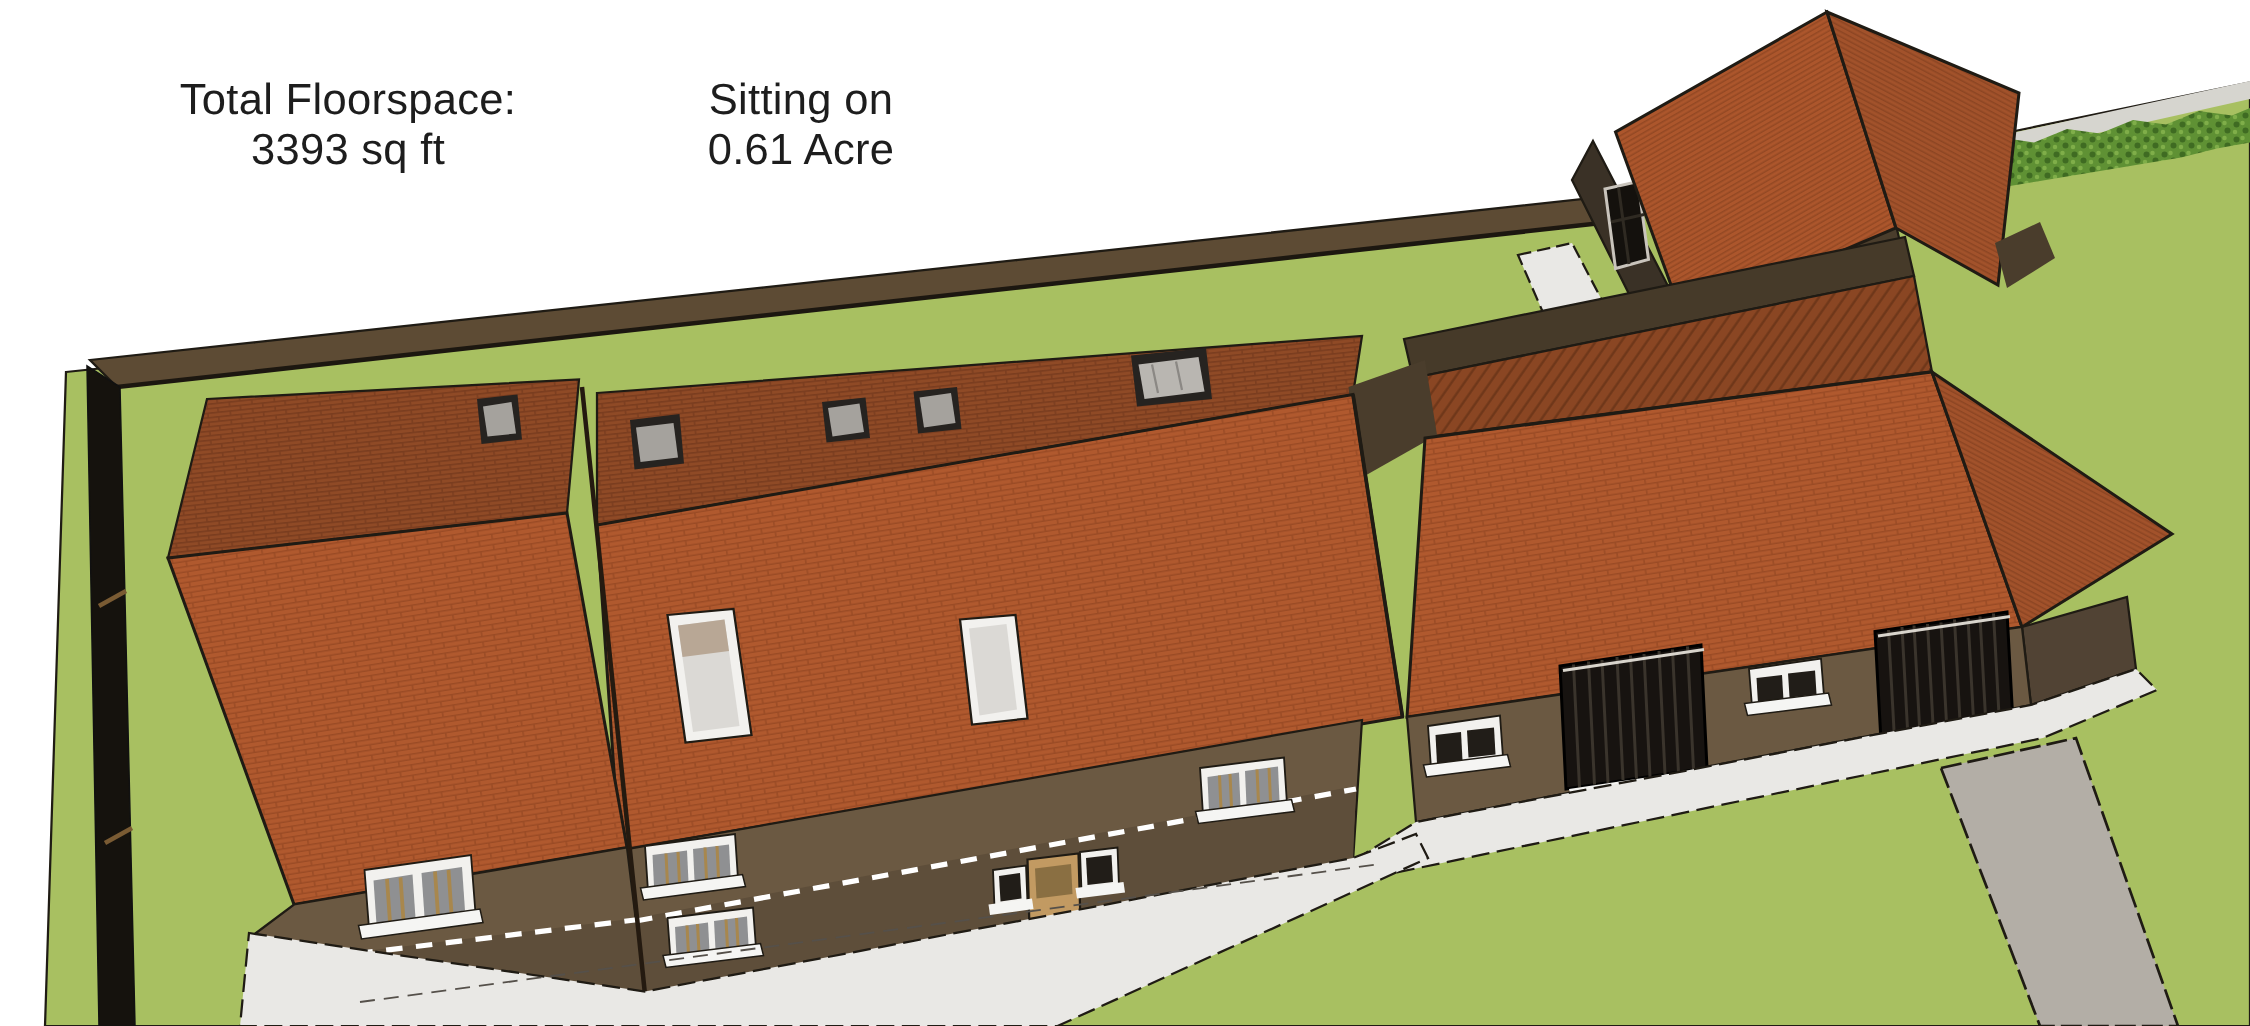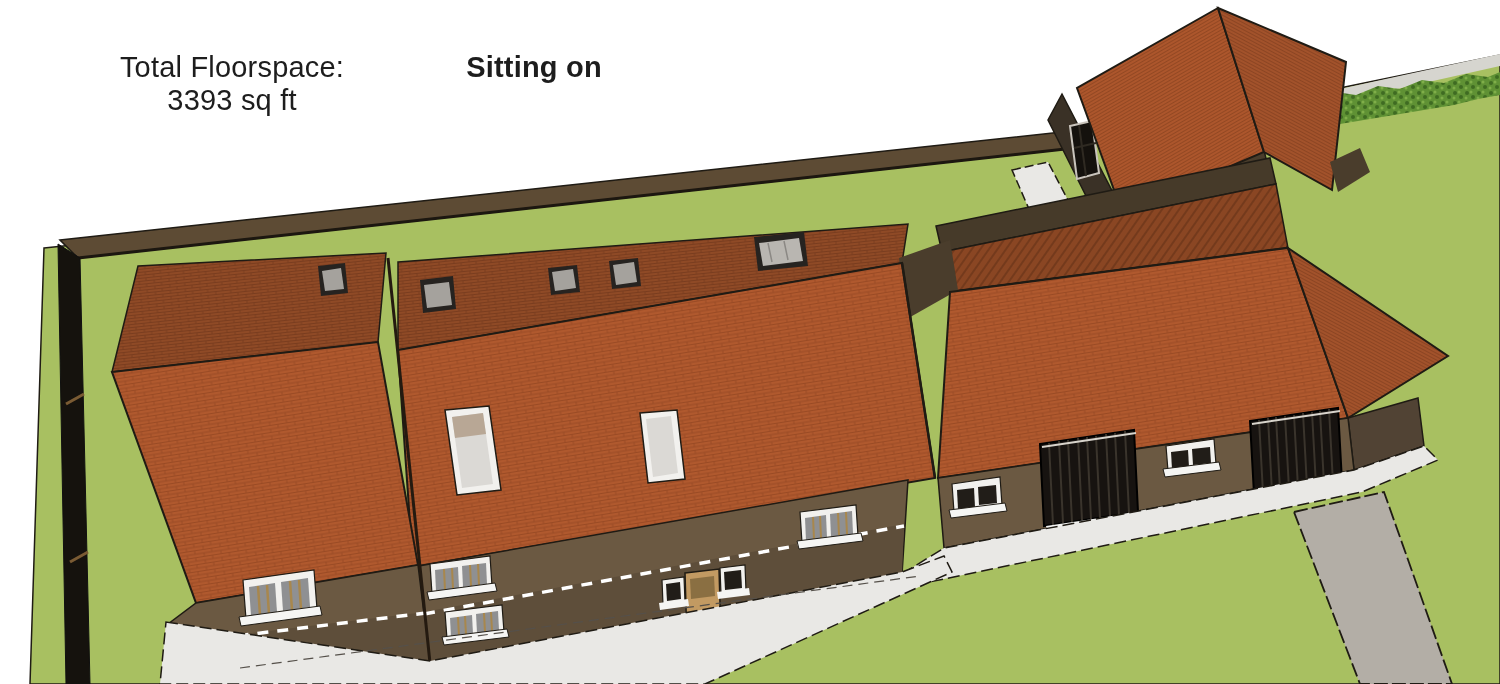--- a/index.html
+++ b/index.html
@@ -211,17 +211,18 @@
     <polygon points="166,622 430,661 902,572 944,556 952,572 705,684 160,684" fill="var(--path)" stroke="var(--edge)" stroke-width="1.5" stroke-dasharray="12 5"></polygon>
     <path d="M240,668 L920,576" stroke="#55504a" stroke-width="1.2" stroke-dasharray="10 6" fill="none"></path>
     <polygon points="1294,512 1384,492 1452,684 1360,684" fill="var(--driveway)" stroke="var(--edge)" stroke-width="1.8" stroke-dasharray="14 4"></polygon>
   </g>
 </svg>
 
   <div class="anno" style="left:82px;top:51px;width:300px;">
     <div>Total Floorspace:</div>
     <div>3393 sq ft</div>
   </div>
-  <div class="anno" style="left:384px;top:51px;width:300px;font-weight:bold;">
+  <div class="anno" style="left:384px;top:51px;width:300px;">
     <div>Sitting on</div>
+    <div>0.61 Acre</div>
   </div>
 
 </div>
 
 </body></html>

